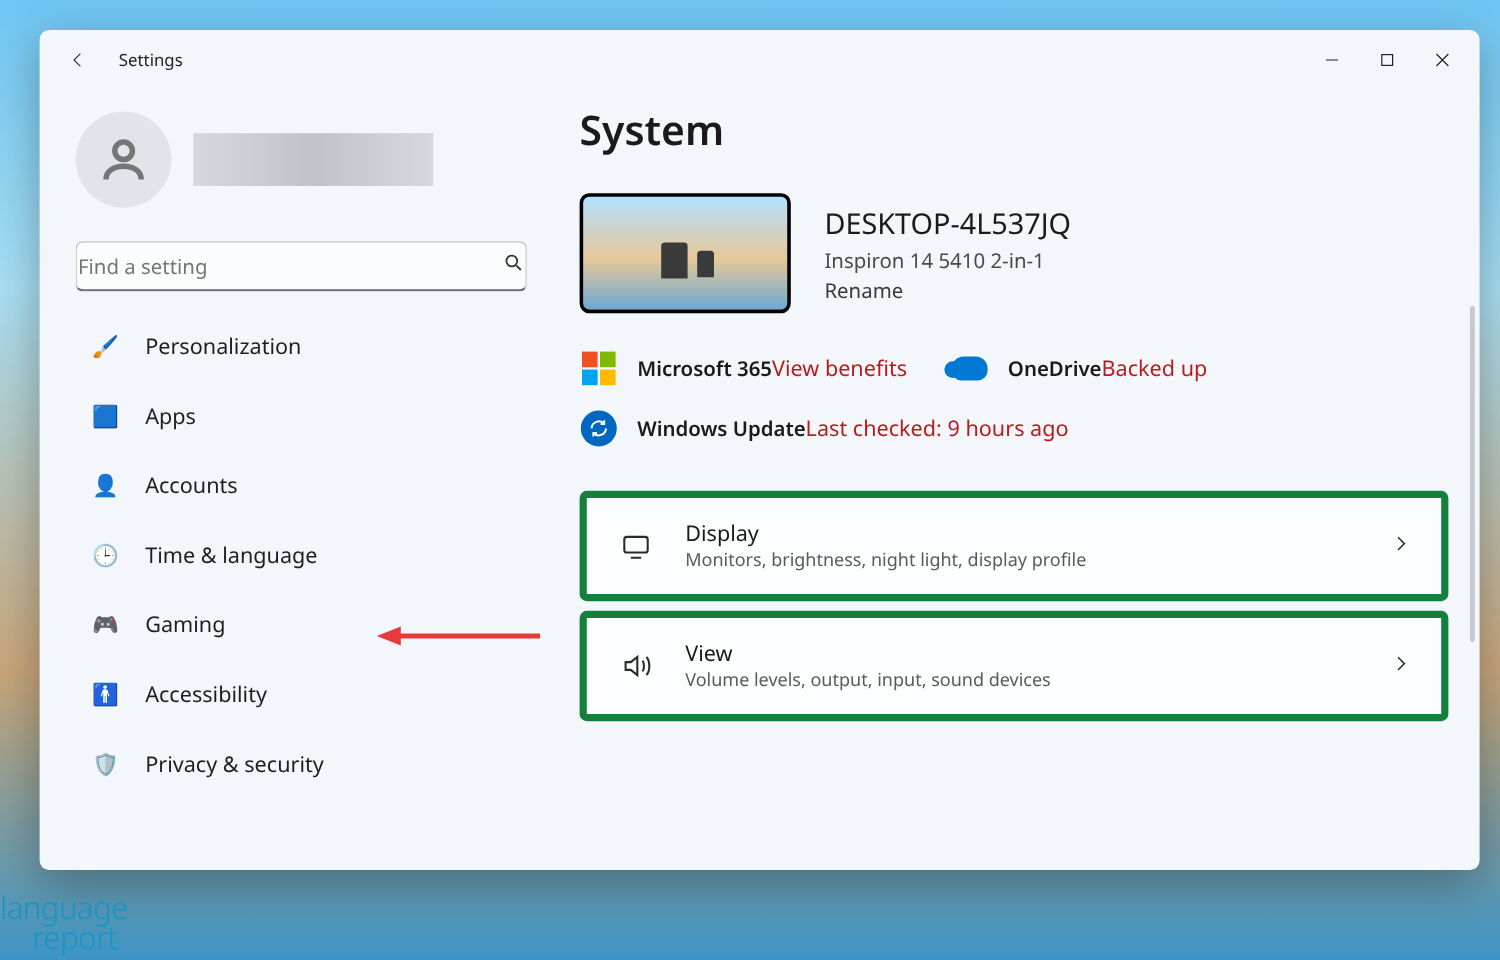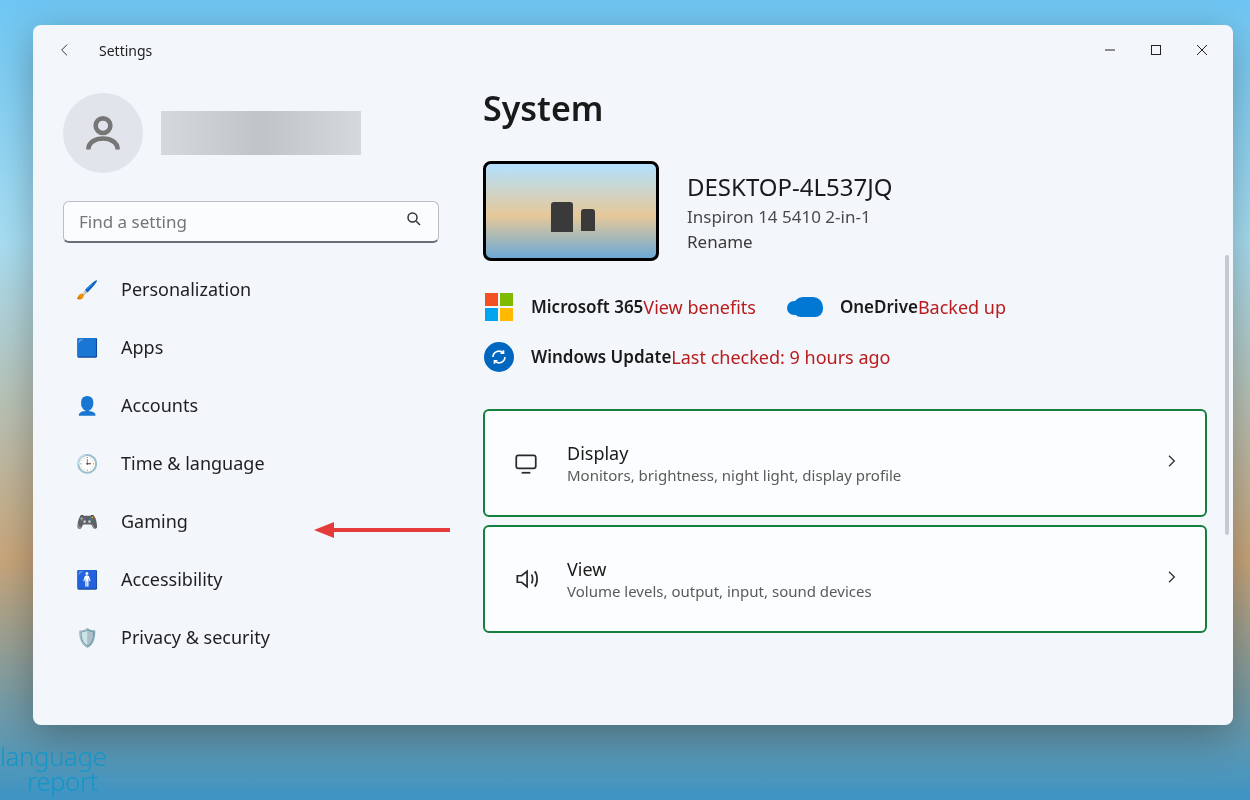--- a/index.html
+++ b/index.html
@@ -12,21 +12,21 @@
 .apptitle{margin-left:18px;font-size:14px;color:#222}
 .wcontrols{margin-left:auto;display:flex}
 .wbtn{width:46px;height:40px;display:flex;align-items:center;justify-content:center;cursor:pointer}
 .wbtn svg{width:12px;height:12px;stroke:#222;stroke-width:1;fill:none}
 .body{flex:1;display:flex;overflow:hidden}
 .side{width:430px;padding:18px 24px 0 30px;display:flex;flex-direction:column}
 .profile{display:flex;align-items:center;gap:18px;margin-bottom:28px}
 .avatar{width:80px;height:80px;border-radius:50%;background:#e1e4ea;display:flex;align-items:center;justify-content:center}
 .avatar svg{width:44px;height:44px;stroke:#767676;stroke-width:2.5;fill:none}
 .redact{width:200px;height:44px;background:linear-gradient(90deg,#d5d8dc,#c0c3c8,#d5d8dc)}
-.search{height:42px;border:1px solid #b9bec6;border-bottom:2px solid #6b6e76;border-radius:6px;background:#fbfcfe;display:flex;align-items:center;padding:0 15px;margin-bottom:20px}
+.search{height:42px;border:1px solid #b9bec6;border-bottom:2px solid #6b6e76;border-radius:6px;background:#fbfcfe;display:flex;align-items:center;padding:0 1px;margin-bottom:20px}
 .search input{flex:1;border:none;background:transparent;font-size:17px;color:#555;outline:none}
 .search svg{width:18px;height:18px;stroke:#333;stroke-width:2;fill:none}
 .nav{flex:1;overflow:hidden;position:relative}
 .ni{height:52px;display:flex;align-items:center;gap:22px;padding:0 14px;border-radius:6px;cursor:pointer;font-size:18px;color:#1f1f1f;margin-bottom:6px}
 .ico{width:22px;height:22px;display:flex;align-items:center;justify-content:center;font-size:18px}
 .main{flex:1;padding:10px 26px 0 20px;overflow:hidden;position:relative}
 .h1{font-size:34px;font-weight:600;color:#1a1a1a;margin-bottom:30px}
 .device{display:flex;align-items:center;gap:28px;margin-bottom:30px}
 .thumb{width:176px;height:100px;border:3px solid #000;border-radius:8px;background:linear-gradient(180deg,#b3e1ff 0%,#e6c899 55%,#6ca9d4 100%);position:relative;overflow:hidden}
 .thumb::before{content:"";position:absolute;left:38%;top:40%;width:22px;height:30px;background:#3a3a3a;border-radius:3px 3px 0 0}
@@ -35,21 +35,21 @@
 .dname{font-size:24px;font-weight:400;color:#1a1a1a}
 .dmodel{font-size:17px;color:#4a4a4a}
 .drename{font-size:17px;color:#3a3a3a;cursor:pointer}
 .tiles{display:flex;flex-wrap:wrap;gap:18px 36px;margin-bottom:36px}
 .tile{display:flex;align-items:center;gap:16px;cursor:pointer}
 .tico{width:32px;height:32px;display:flex;align-items:center;justify-content:center}
 .ttext{display:flex;flex-direction:row}
 .tt{font-size:17px;font-weight:600;color:#1a1a1a}
 .ts{font-size:18px;color:#b91c1c}
 .cards{display:flex;flex-direction:column;gap:8px}
-.card{height:108px;border:2px solid #15803d;border-radius:6px;background:#fcfdfe;display:flex;align-items:center;padding:0 26px;cursor:pointer;gap:26px}
+.card{height:92px;border:6px solid #15803d;border-radius:6px;background:#fcfdfe;display:flex;align-items:center;padding:0 26px;cursor:pointer;gap:26px}
 .cico{width:30px;height:30px;display:flex;align-items:center;justify-content:center}
 .cico svg{width:26px;height:26px;stroke:#2a2a2a;stroke-width:1.6;fill:none}
 .ctext{flex:1;display:flex;flex-direction:column}
 .ct{font-size:18px;color:#1a1a1a}
 .cs{font-size:15px;color:#5a5a5a}
 .chev svg{width:16px;height:16px;stroke:#333;stroke-width:2;fill:none}
 .scrollhint{position:absolute;right:4px;top:180px;width:4px;height:280px;background:#c6c9cf;border-radius:3px}
 .arrow{position:absolute;left:312px;top:515px;pointer-events:none}
 .arrow svg{width:140px;height:30px}
 .wm{position:absolute;left:0;bottom:6px;color:#1496c8;font-weight:300;font-size:26px;line-height:.9;letter-spacing:-.5px;font-family:"Segoe UI",sans-serif}

